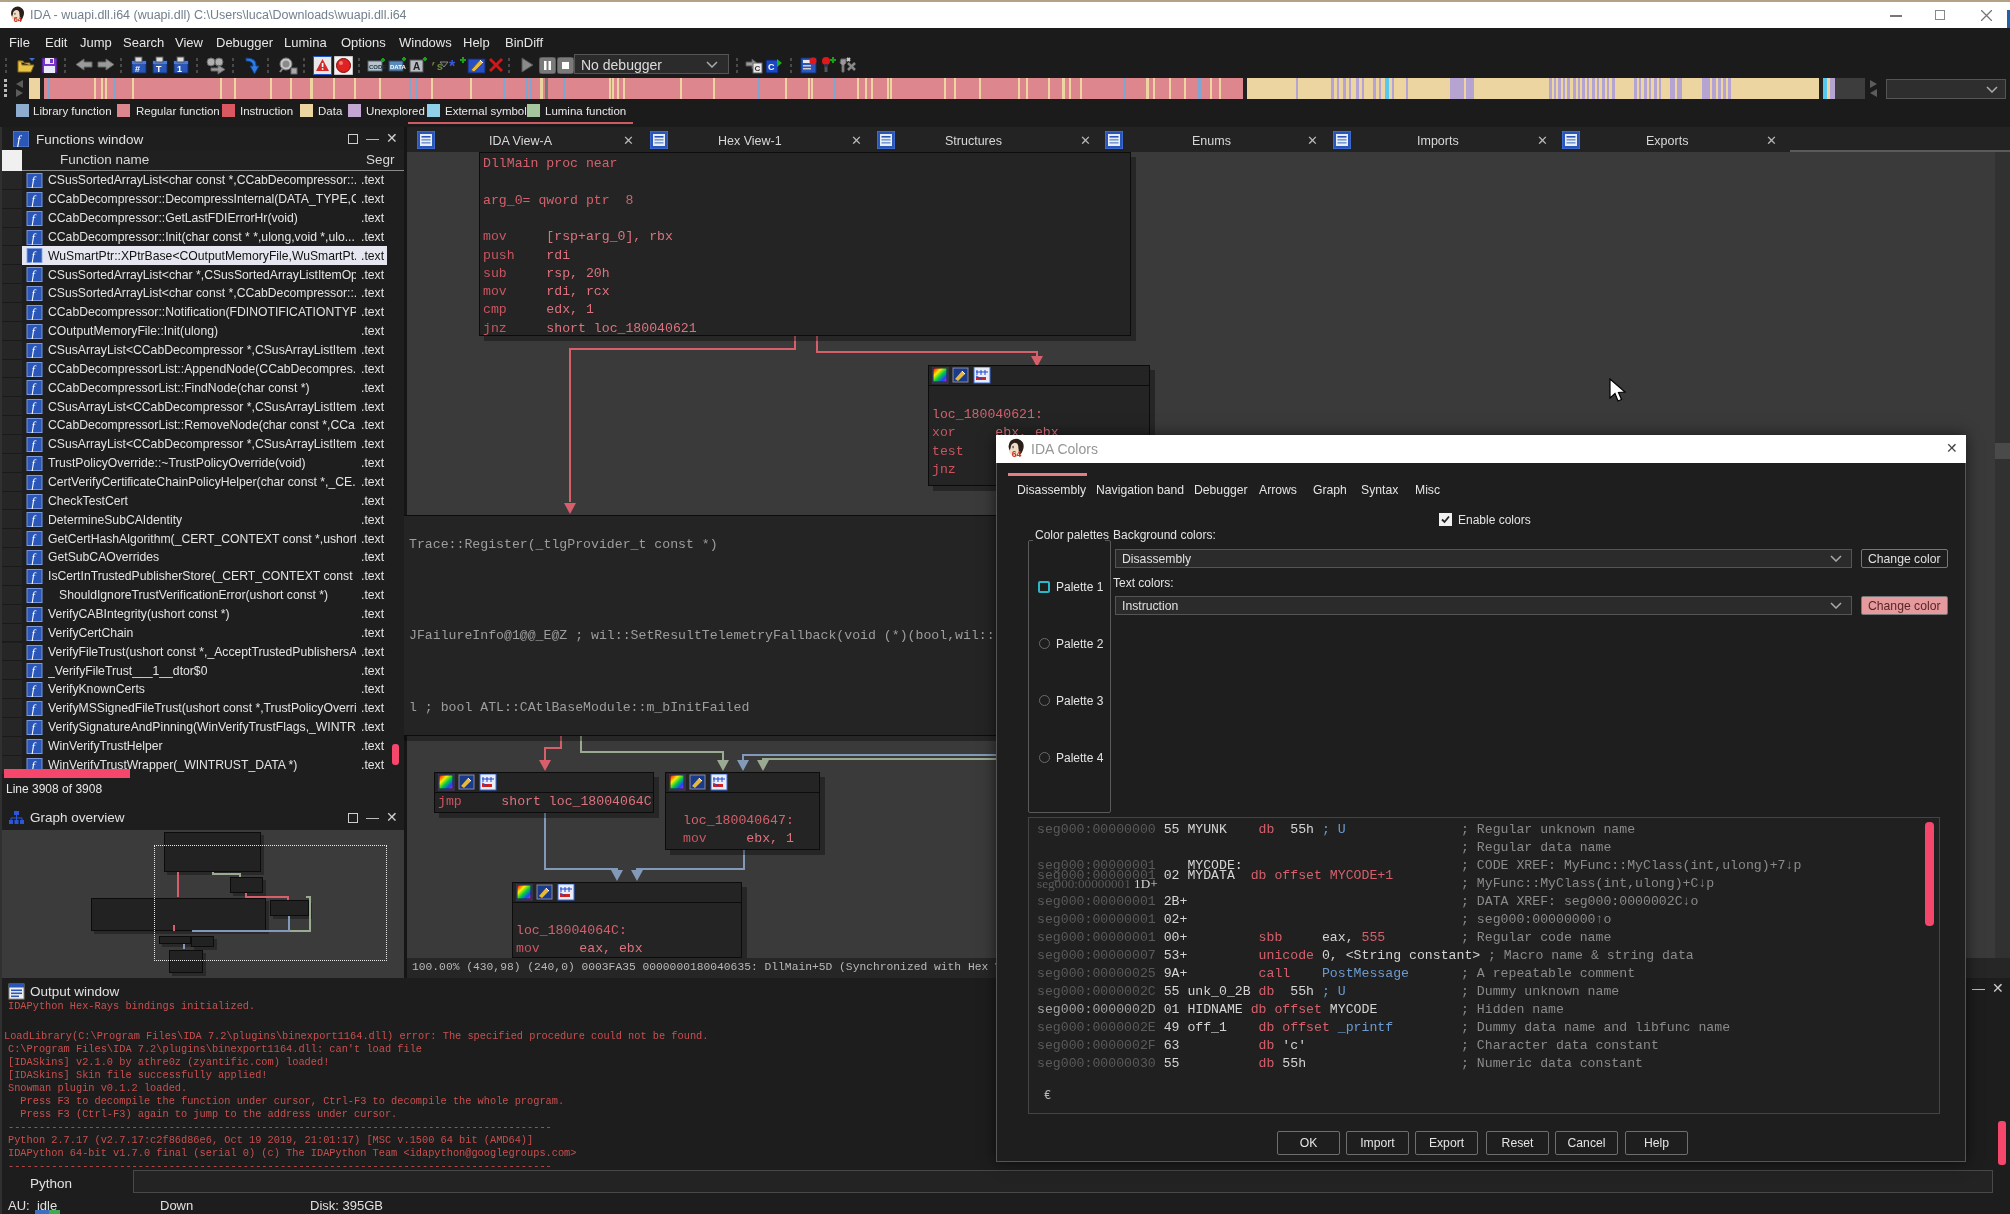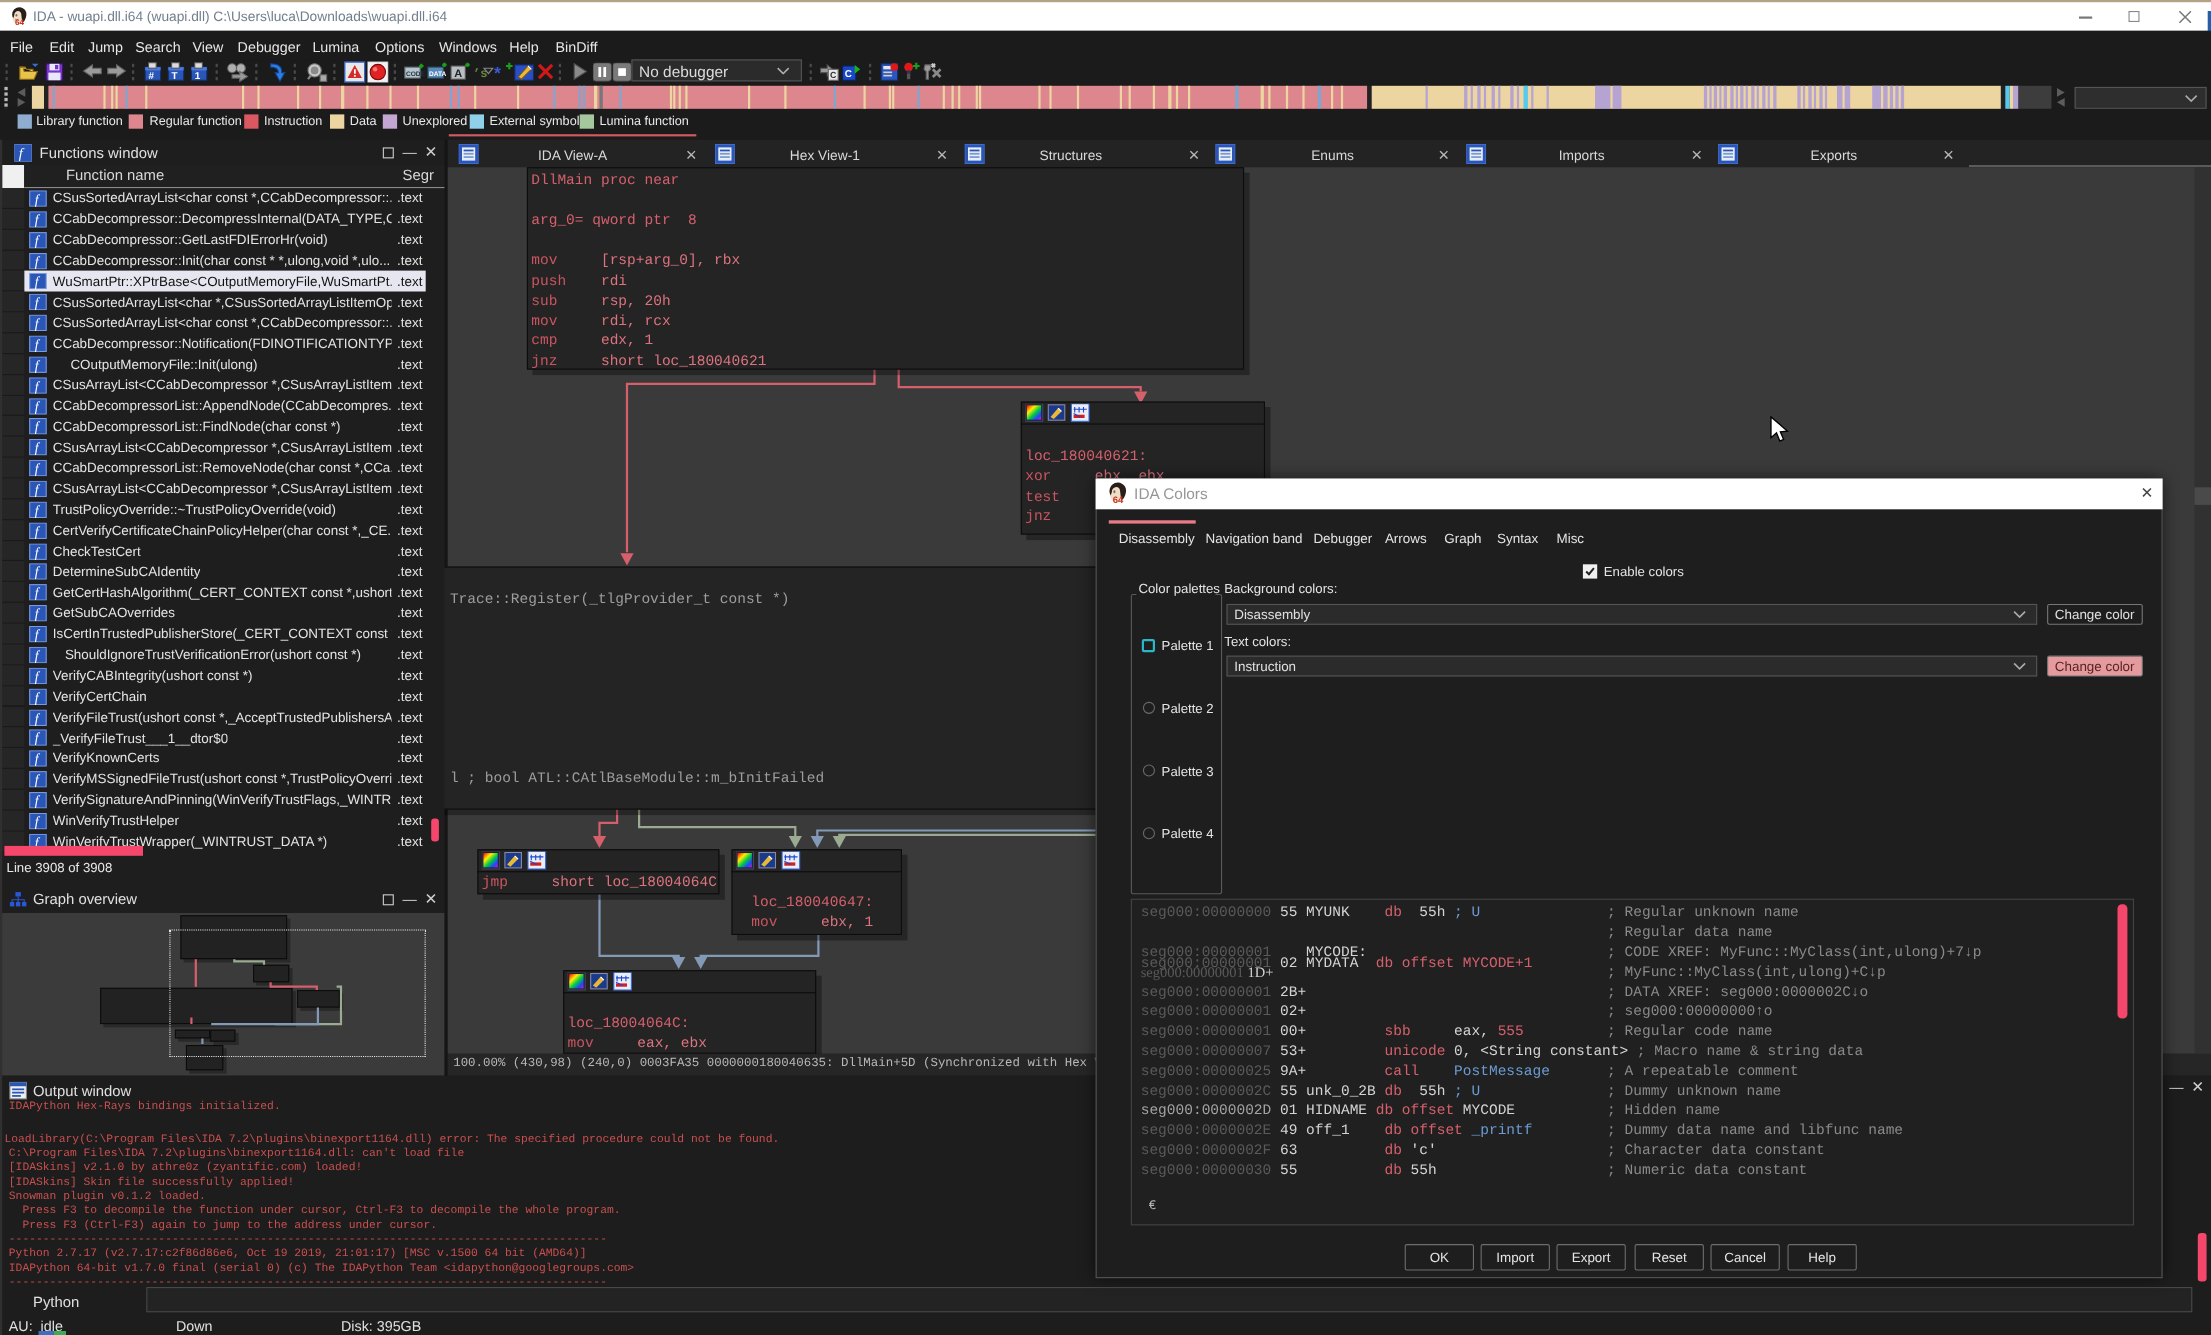--- a/index.html
+++ b/index.html
@@ -458,20 +458,21 @@
       <rect x="44" y="10" width="10" height="3" fill="#d02020"></rect>
       <path d="M44 9 L50 12" stroke="#2244cc"></path>
     </svg>
 <div class="abs" style="left:928px;top:385px;width:222px;height:1px;background:#0c0c0c;"></div>
 <div class="abs nw" style="left:932px;top:406px;font-family:'Liberation Mono',monospace;font-size:13.2px;line-height:18.3px;color:#d5606c;">loc_180040621:</div>
 <div class="abs nw" style="left:932px;top:424px;font-family:'Liberation Mono',monospace;font-size:13.2px;line-height:18.3px;"><span style="color:#ca5560">xor</span><span style="color:#dd737e">     ebx, ebx</span></div>
 <div class="abs nw" style="left:932px;top:443px;font-family:'Liberation Mono',monospace;font-size:13.2px;line-height:18.3px;"><span style="color:#ca5560">test</span><span style="color:#dd737e">    rdi, rdi</span></div>
 <div class="abs nw" style="left:932px;top:461px;font-family:'Liberation Mono',monospace;font-size:13.2px;line-height:18.3px;"><span style="color:#ca5560">jnz</span><span style="color:#dd737e">     short loc</span></div>
 <div class="abs" style="left:327px;top:515px;width:673px;height:221px;background:#242424;border:1px solid #0c0c0c;box-shadow:5px 5px 0 rgba(0,0,0,0.33);"></div>
 <div class="abs nw" style="left:409px;top:536px;font-family:'Liberation Mono',monospace;font-size:13.2px;line-height:18.3px;color:#9d9d9d;">Trace::Register(_tlgProvider_t const *)</div>
+<div class="abs nw" style="left:409px;top:627px;font-family:'Liberation Mono',monospace;font-size:13.2px;line-height:18.3px;color:#9d9d9d;">JFailureInfo@1@@_E@Z ; wil::SetResultTelemetryFallback(void (*)(bool,wil::</div>
 <div class="abs nw" style="left:409px;top:699px;font-family:'Liberation Mono',monospace;font-size:13.2px;line-height:18.3px;color:#9d9d9d;">l ; bool ATL::CAtlBaseModule::m_bInitFailed</div>
 <div class="abs" style="left:434px;top:772px;width:220px;height:41px;background:#242424;border:1px solid #0c0c0c;box-shadow:5px 5px 0 rgba(0,0,0,0.33);"></div>
 <svg class="abs" style="left:438px;top:774px" width="60" height="17" viewBox="0 0 60 17">
       <rect x="0" y="0" width="16" height="16" fill="#223" stroke="#446"></rect>
       <defs>
         <linearGradient id="rb438" x1="0" y1="0" x2="1" y2="1">
           <stop offset="0" stop-color="#ff0000"></stop>
           <stop offset="0.3" stop-color="#ffee00"></stop>
           <stop offset="0.55" stop-color="#00cc44"></stop>
           <stop offset="0.8" stop-color="#2244ff"></stop>
@@ -621,21 +622,21 @@
         <text x="5.5" y="12" font-family="Liberation Serif" font-size="12.5" font-style="italic" fill="#fff">f</text>
       </svg>
 <div class="abs nw" style="left:48px;top:134.22px;font-size:12.2px;color:#e4e4e4;max-width:308px;overflow:hidden;">CCabDecompressor::Notification(FDINOTIFICATIONTYP...</div>
 <div class="abs nw" style="left:361px;top:134.22px;font-size:12.2px;color:#e4e4e4;">.text</div>
 <div class="abs" style="left:0px;top:150.88px;width:22px;height:18.86px;background:#262626;border-bottom:1px solid #1a1a1a;"></div>
 <svg class="abs" style="left:26px;top:152.88px" width="17" height="15" viewBox="0 0 17 15">
         <rect x="0" y="0" width="17" height="15" fill="none"></rect>
         <rect x="1" y="0.5" width="15" height="14" fill="#2a56b8" stroke="#7a9ae0"></rect>
         <text x="5.5" y="12" font-family="Liberation Serif" font-size="12.5" font-style="italic" fill="#fff">f</text>
       </svg>
-<div class="abs nw" style="left:48px;top:153.08px;font-size:12.2px;color:#e4e4e4;max-width:308px;overflow:hidden;margin-left:16px;">COutputMemoryFile::Init(ulong)</div>
+<div class="abs nw" style="left:48px;top:153.08px;font-size:12.2px;color:#e4e4e4;max-width:308px;overflow:hidden;">COutputMemoryFile::Init(ulong)</div>
 <div class="abs nw" style="left:361px;top:153.08px;font-size:12.2px;color:#e4e4e4;">.text</div>
 <div class="abs" style="left:0px;top:169.74px;width:22px;height:18.86px;background:#262626;border-bottom:1px solid #1a1a1a;"></div>
 <svg class="abs" style="left:26px;top:171.74px" width="17" height="15" viewBox="0 0 17 15">
         <rect x="0" y="0" width="17" height="15" fill="none"></rect>
         <rect x="1" y="0.5" width="15" height="14" fill="#2a56b8" stroke="#7a9ae0"></rect>
         <text x="5.5" y="12" font-family="Liberation Serif" font-size="12.5" font-style="italic" fill="#fff">f</text>
       </svg>
 <div class="abs nw" style="left:48px;top:171.94px;font-size:12.2px;color:#e4e4e4;max-width:308px;overflow:hidden;">CSusArrayList&lt;CCabDecompressor *,CSusArrayListItem...</div>
 <div class="abs nw" style="left:361px;top:171.94px;font-size:12.2px;color:#e4e4e4;">.text</div>
 <div class="abs" style="left:0px;top:188.6px;width:22px;height:18.86px;background:#262626;border-bottom:1px solid #1a1a1a;"></div>

